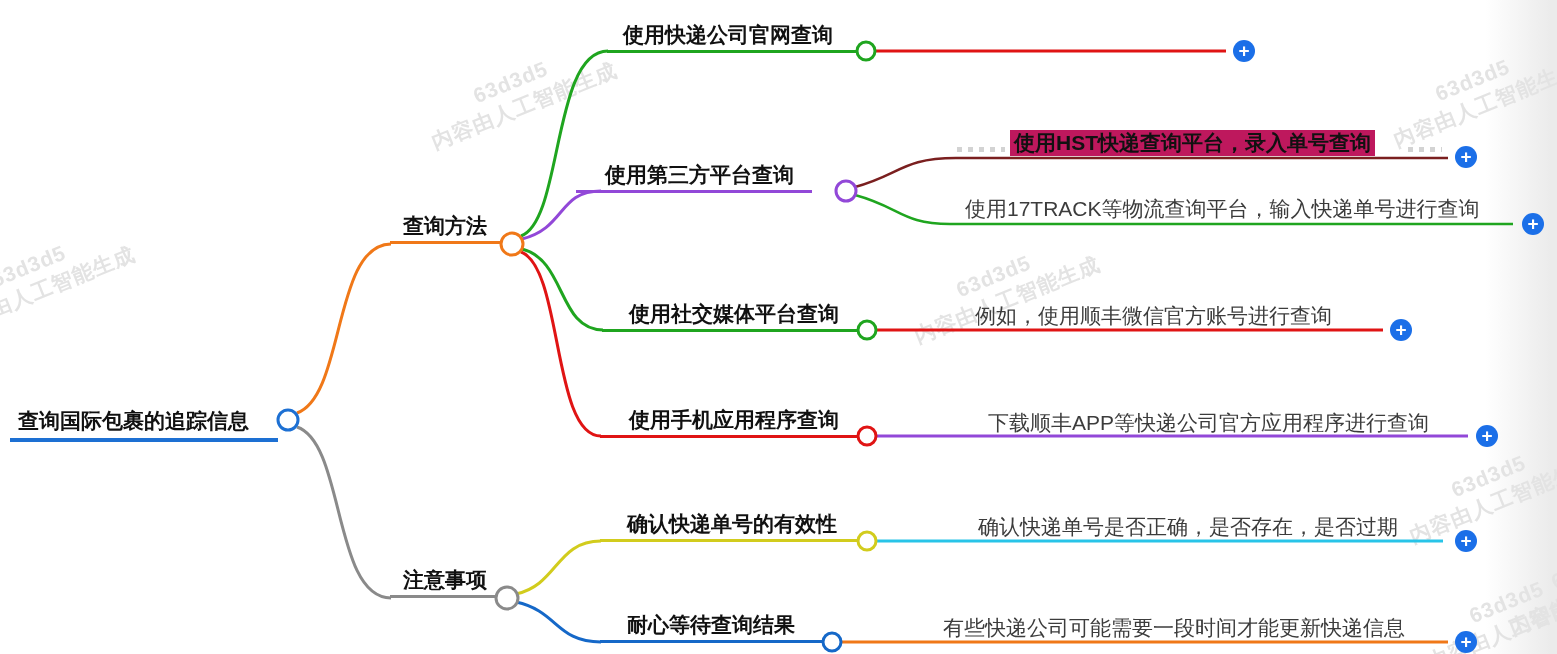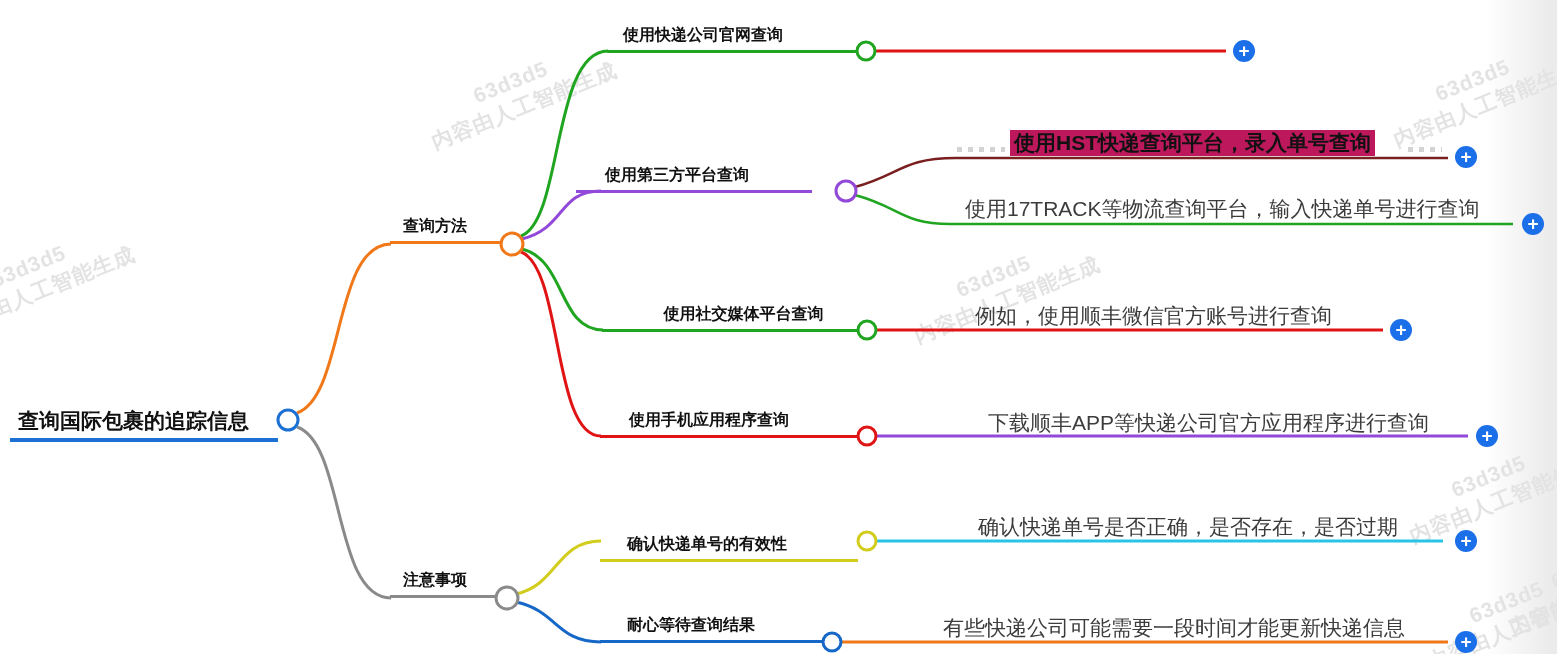--- a/index.html
+++ b/index.html
@@ -13,21 +13,21 @@
   }
   .wm{
     position:absolute;color:#e3e3e3;transform:rotate(-22deg);
     white-space:nowrap;font-size:21px;line-height:27px;letter-spacing:1px;font-weight:bold;
   }
   .wm .l1{display:block;margin-left:56px;}
   .wm .l2{display:block;}
   svg.layer{position:absolute;left:0;top:0;}
   .branch{
     position:absolute;font-weight:bold;color:#111;white-space:nowrap;
-    font-size:16px;line-height:26px;padding-bottom:2px;
+    font-size:21px;line-height:26px;padding-bottom:2px;
     border-bottom:3px solid #000;cursor:pointer;
   }
   .root-node{font-size:21px;line-height:27px;padding-bottom:4px;border-bottom-width:4px;}
   .leaf{
     position:absolute;font-size:21px;line-height:26px;color:#3c3c3c;
     white-space:nowrap;cursor:pointer;
   }
   .leaf.bold{font-weight:bold;color:#111;background:#be185d;padding:0 4px;}
   .plus{
     position:absolute;width:22px;height:22px;border-radius:50%;
@@ -112,29 +112,29 @@
   <div class="branch" style="left: 390px; top: 213px; width: 111px; text-indent: 13px; border-bottom-color: rgb(240, 120, 24);">查询方法</div>
 
   <div class="branch" style="left: 607px; top: 22px; width: 250px; text-indent: 16px; border-bottom-color: rgb(31, 165, 31);">使用快递公司官网查询</div>
 
   <div class="branch" style="left: 576px; top: 162px; width: 236px; text-indent: 29px; border-bottom-color: rgb(146, 72, 216);">使用第三方平台查询</div>
   <div class="artifact" style="left:957px;top:147px;width:48px"></div>
   <div class="artifact" style="left:1408px;top:147px;width:34px"></div>
   <div class="leaf bold" style="left:1010px;top:130px">使用HST快递查询平台，录入单号查询</div>
   <div class="leaf" style="left:965px;top:196px">使用17TRACK等物流查询平台，输入快递单号进行查询</div>
 
-  <div class="branch" style="left: 602px; top: 301px; width: 256px; text-indent: 27px; border-bottom-color: rgb(31, 165, 31); text-align: center;">使用社交媒体平台查询</div>
+  <div class="branch" style="left: 602px; top: 301px; width: 256px; text-indent: 27px; border-bottom-color: rgb(31, 165, 31);">使用社交媒体平台查询</div>
   <div class="leaf" style="left:975px;top:303px">例如，使用顺丰微信官方账号进行查询</div>
 
   <div class="branch" style="left: 600px; top: 407px; width: 258px; text-indent: 29px; border-bottom-color: rgb(224, 20, 20);">使用手机应用程序查询</div>
   <div class="leaf" style="left:988px;top:410px">下载顺丰APP等快递公司官方应用程序进行查询</div>
 
   <div class="branch" style="left: 390px; top: 567px; width: 106px; text-indent: 13px; border-bottom-color: rgb(138, 138, 138);">注意事项</div>
 
-  <div class="branch" style="left: 600px; top: 511px; width: 258px; text-indent: 27px; border-bottom-color: rgb(210, 204, 29); margin-top: 20px;">确认快递单号的有效性</div>
+  <div class="branch" style="left: 600px; top: 511px; width: 258px; text-indent: 27px; border-bottom-color: rgb(210, 204, 29);">确认快递单号的有效性</div>
   <div class="leaf" style="left:978px;top:514px">确认快递单号是否正确，是否存在，是否过期</div>
 
   <div class="branch" style="left: 600px; top: 612px; width: 223px; text-indent: 27px; border-bottom-color: rgb(21, 104, 200);">耐心等待查询结果</div>
   <div class="leaf" style="left:943px;top:615px">有些快递公司可能需要一段时间才能更新快递信息</div>
 
   <div class="plus" style="left: 1233px; top: 40px; background-color: rgb(27, 111, 232);">
     <span>+</span>
   </div>
   <div class="plus" style="left: 1455px; top: 146px; background-color: rgb(27, 111, 232);">
     <span>+</span>

